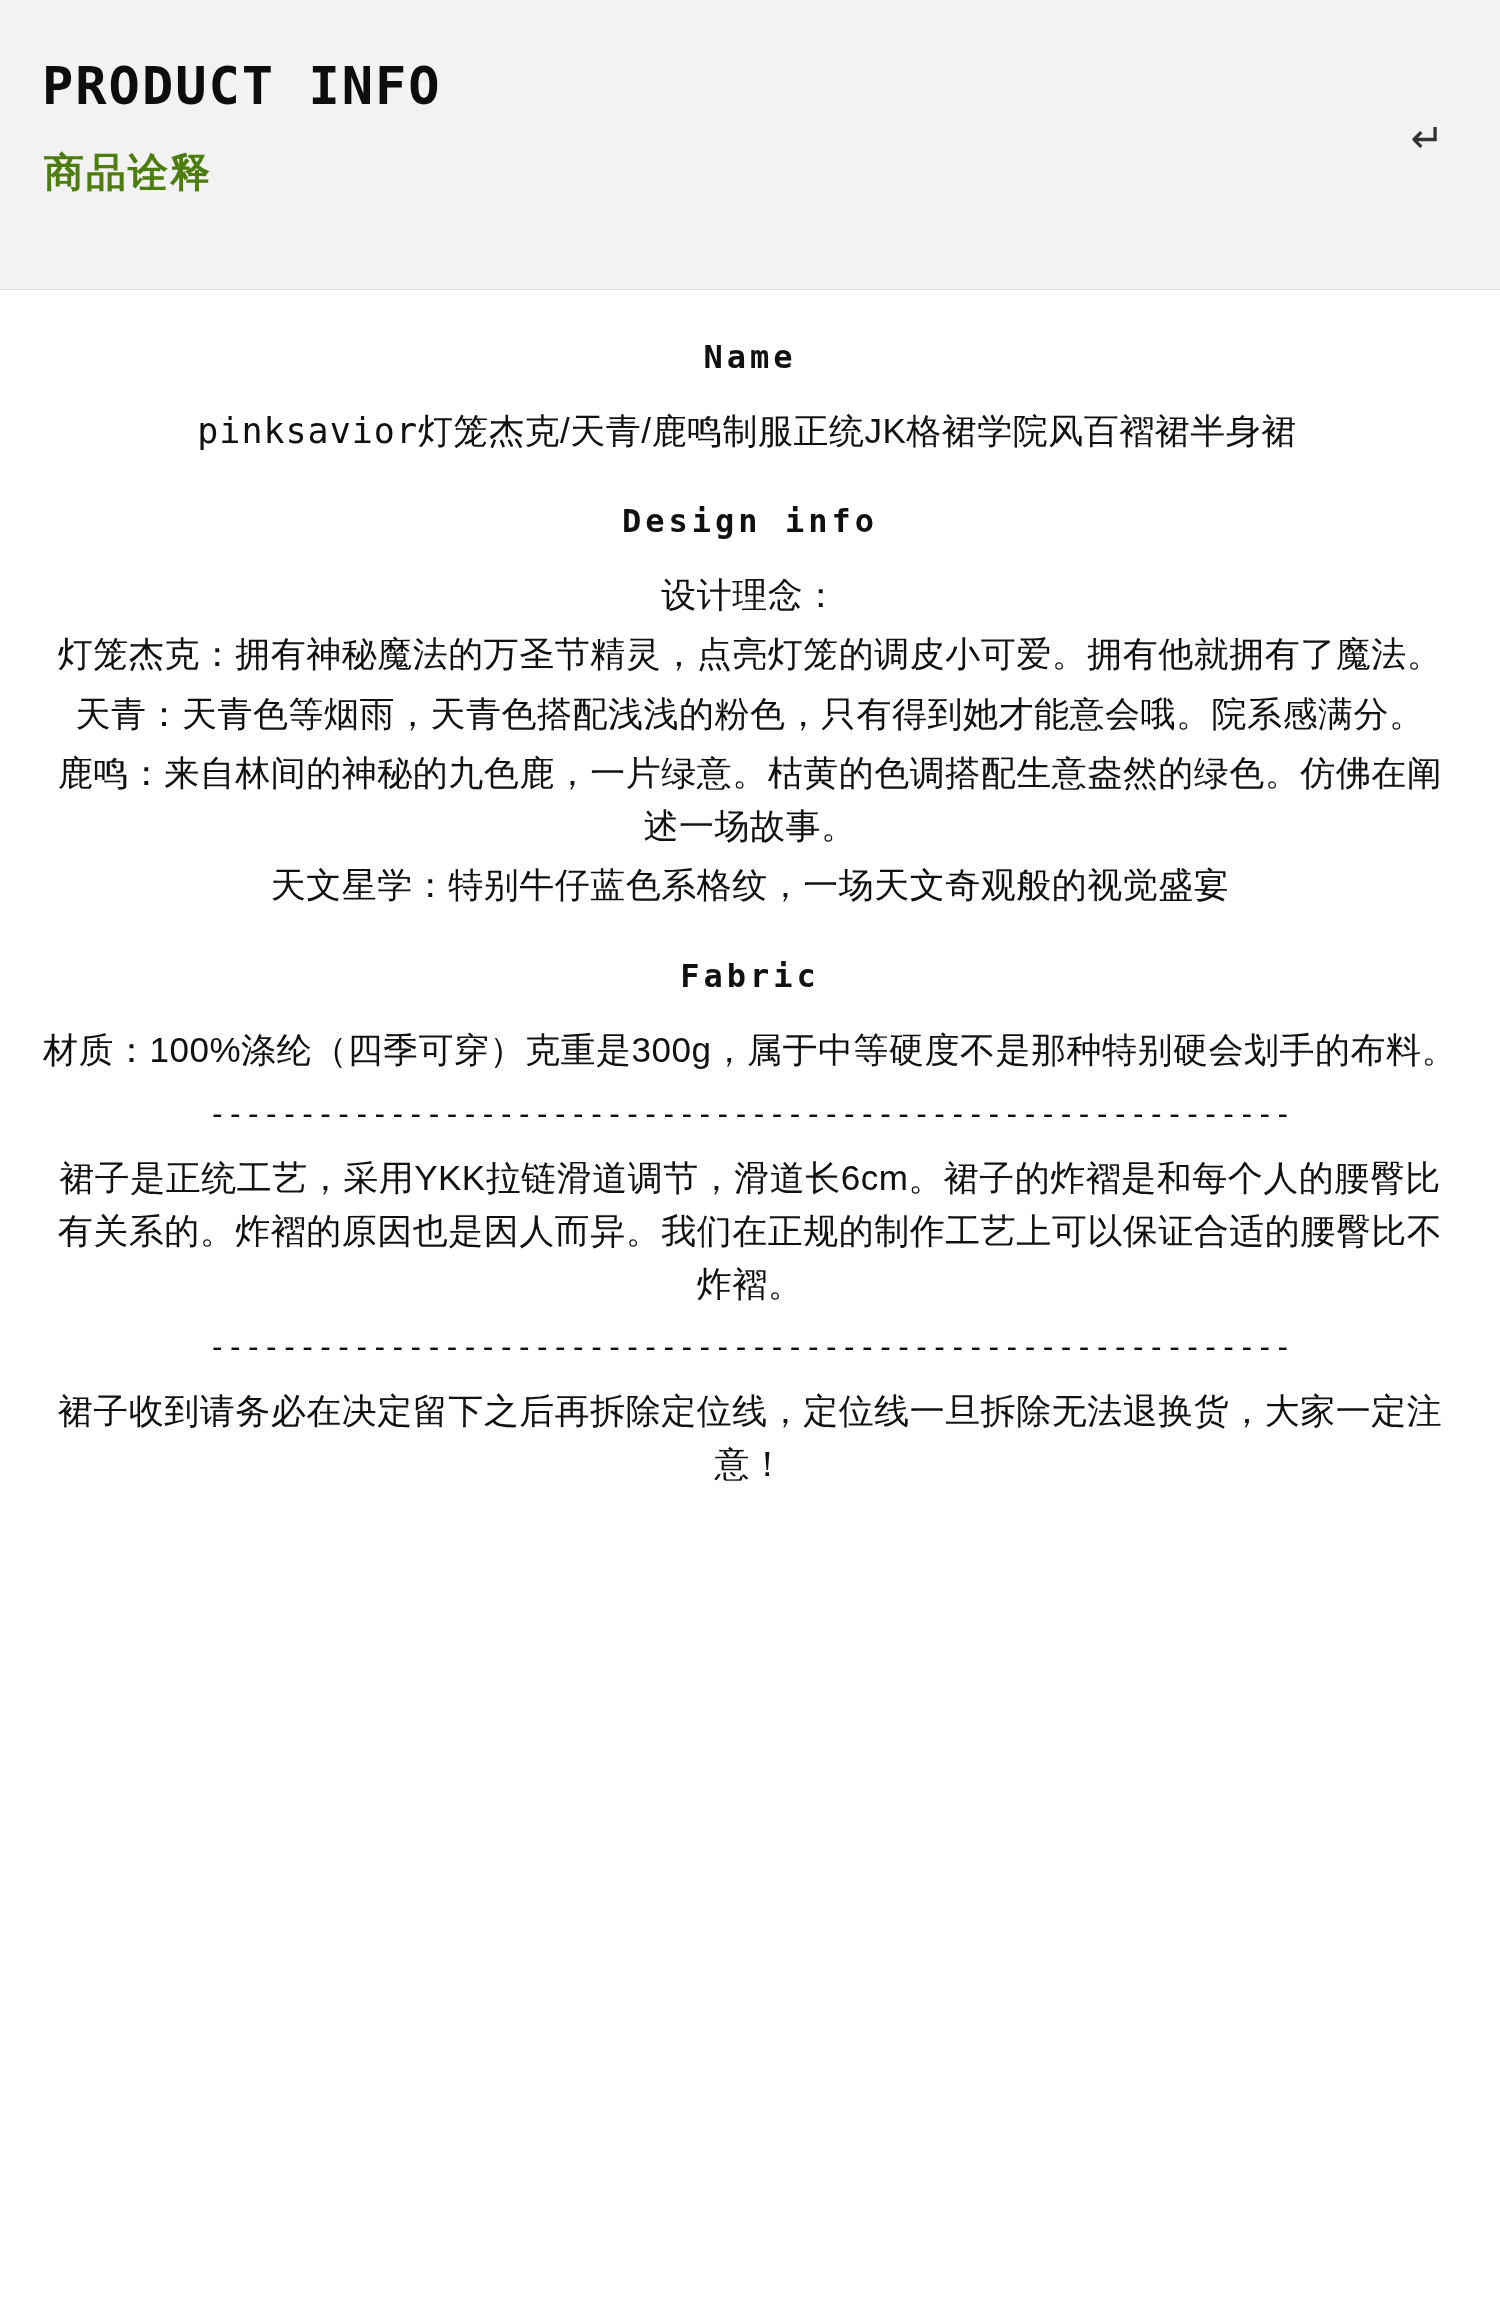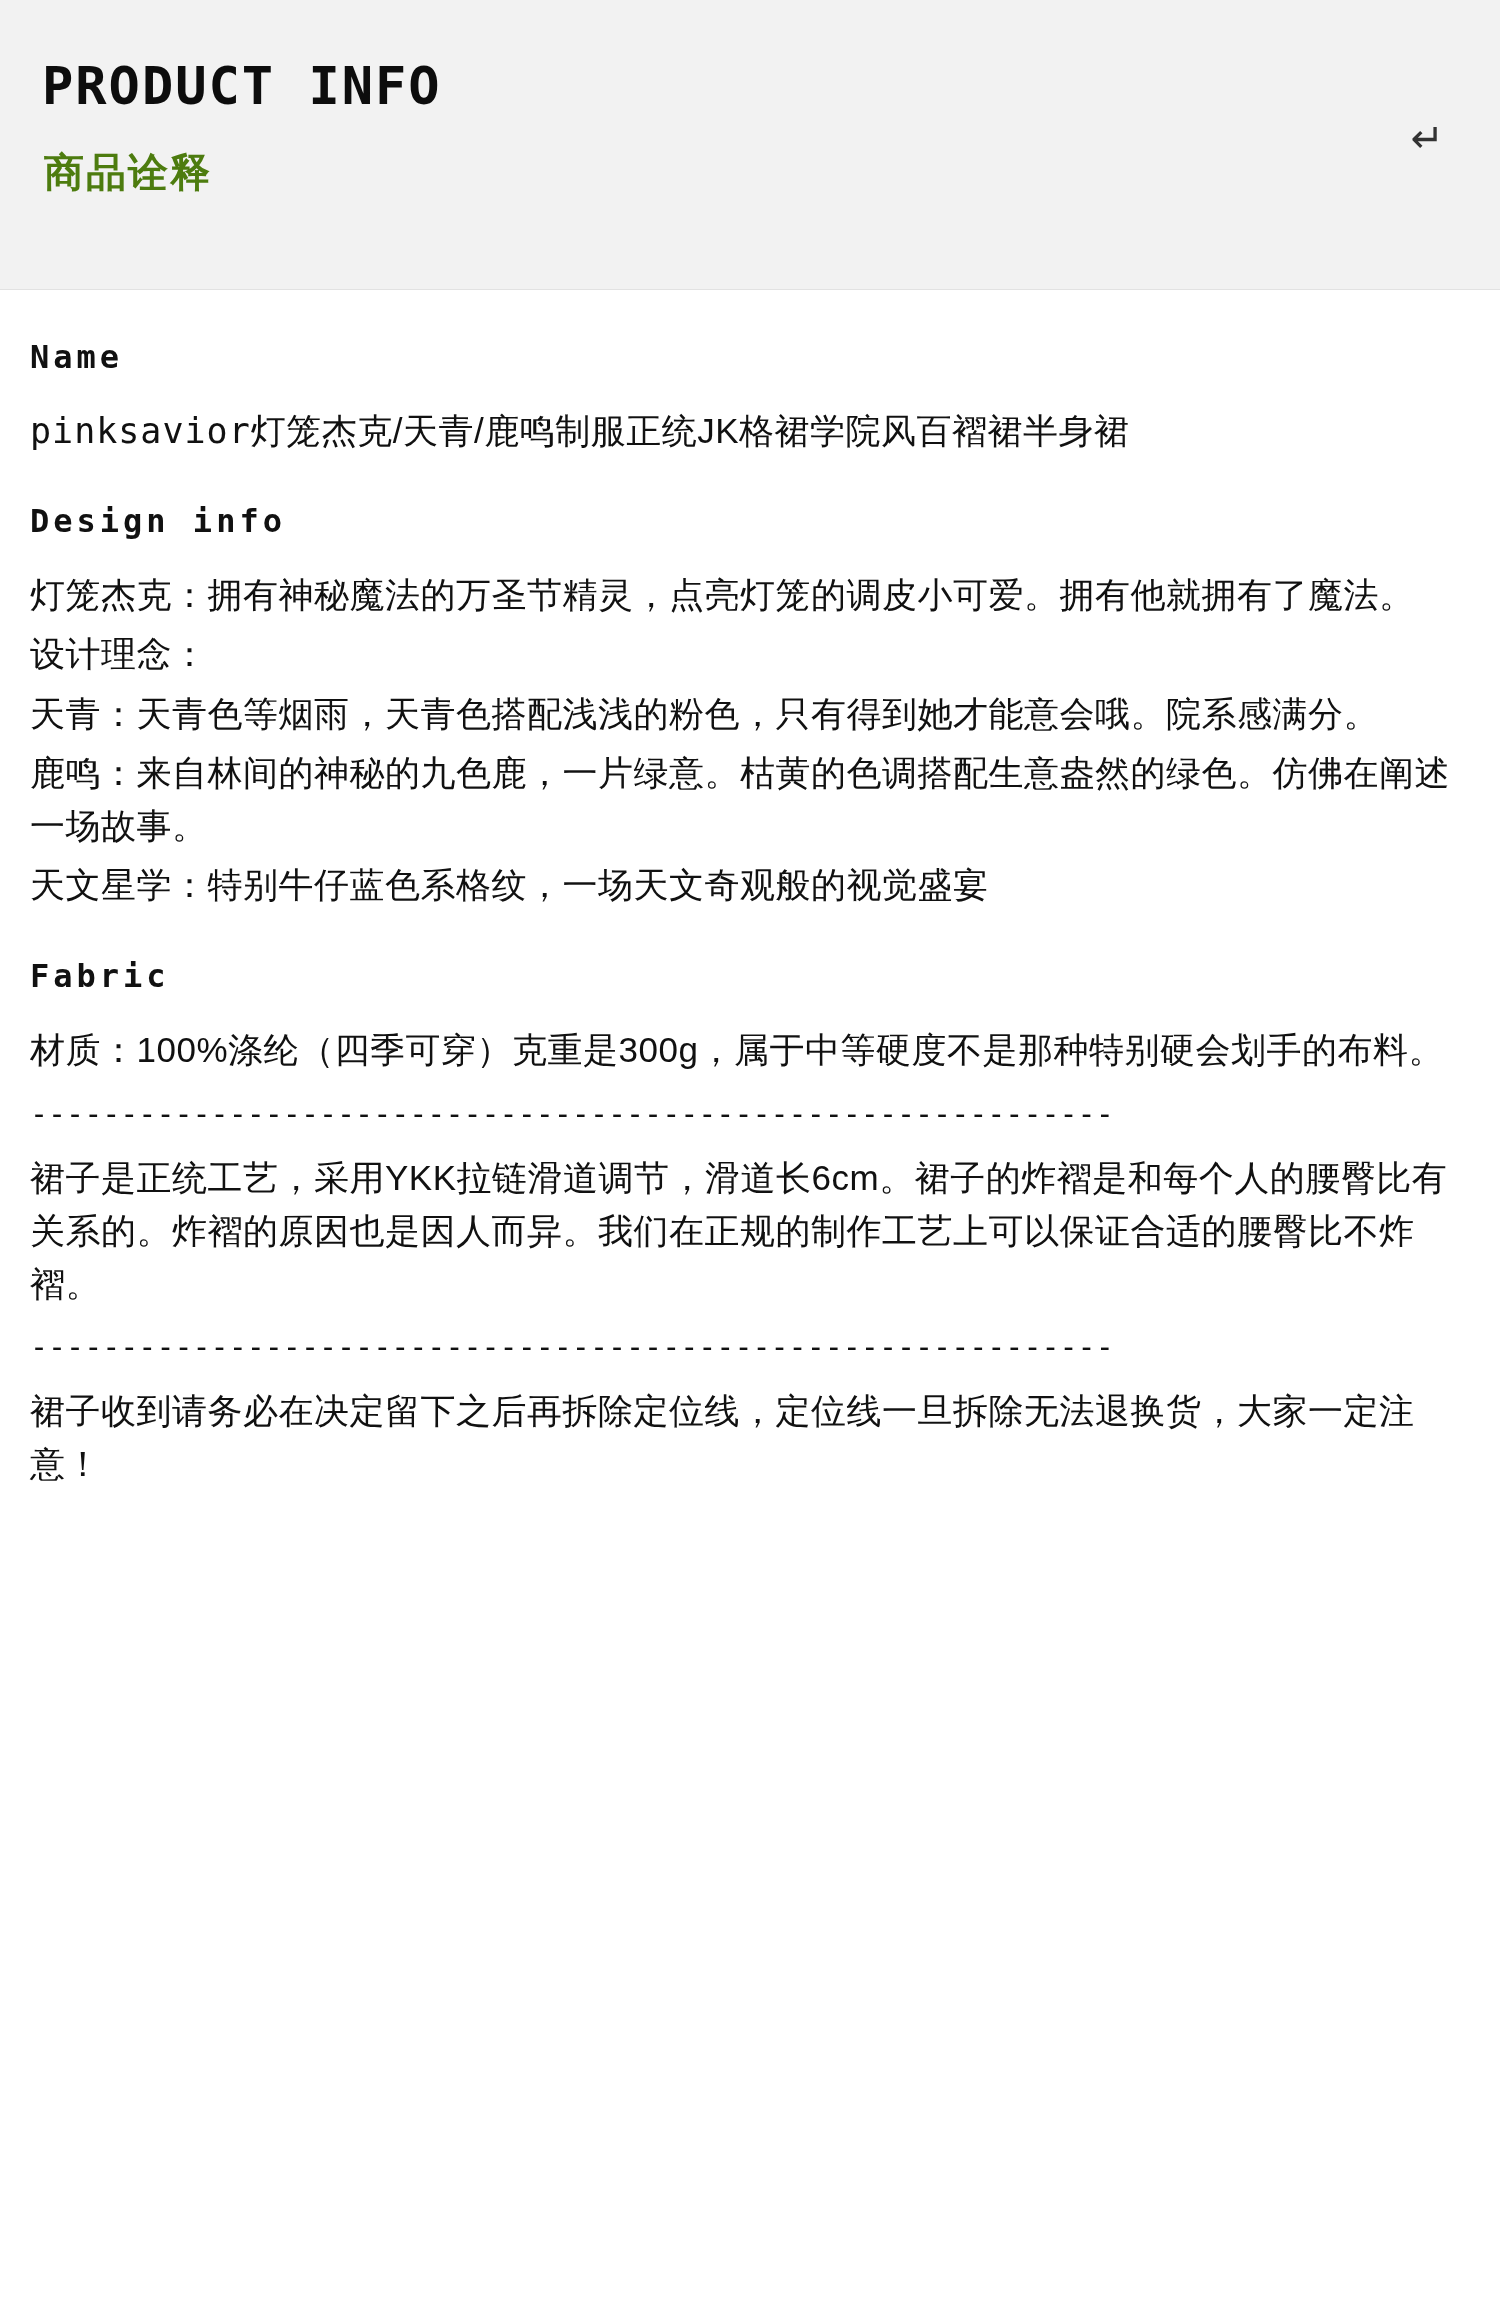--- a/index.html
+++ b/index.html
@@ -53,22 +53,23 @@
     position: absolute;
     right: 56px;
     top: 118px;
     font-size: 40px;
     color: #333333;
     line-height: 1;
     cursor: pointer;
   }
   
   .content {
-    padding: 48px 42px 60px 30px;
+    padding: 48px 42px 60px 42px;
     box-sizing: border-box;
+    text-align: center;
   }
   .section-label {
     font-family: "DejaVu Sans Mono", monospace;
     font-weight: bold;
     font-size: 32px;
     letter-spacing: 4px;
     color: #111111;
     margin: 0 0 28px 0;
   }
   .para {
@@ -121,22 +122,22 @@
   <div class="content">
 
     <div class="section-label">Name</div>
 
     <div class="name-value">
       <span class="latin">pinksavior</span><span>灯笼杰克/天青/鹿鸣制服正统JK格裙学院风百褶裙半身裙</span>
     </div>
 
     <div class="section-label">Design info</div>
 
+    <div class="para block">设计理念：</div>
     <div class="para block">灯笼杰克：拥有神秘魔法的万圣节精灵，点亮灯笼的调皮小可爱。拥有他就拥有了魔法。</div>
-    <div class="para block">设计理念：</div>
     <div class="para block">天青：天青色等烟雨，天青色搭配浅浅的粉色，只有得到她才能意会哦。院系感满分。</div>
     <div class="para block">鹿鸣：来自林间的神秘的九色鹿，一片绿意。枯黄的色调搭配生意盎然的绿色。仿佛在阐述一场故事。</div>
     <div class="para gap-after">天文星学：特别牛仔蓝色系格纹，一场天文奇观般的视觉盛宴</div>
 
     <div class="section-label">Fabric</div>
 
     <div class="para block">材质：100%涤纶（四季可穿）克重是300g，属于中等硬度不是那种特别硬会划手的布料。</div>
 
     <div class="divider">------------------------------------------------------------</div>
 

